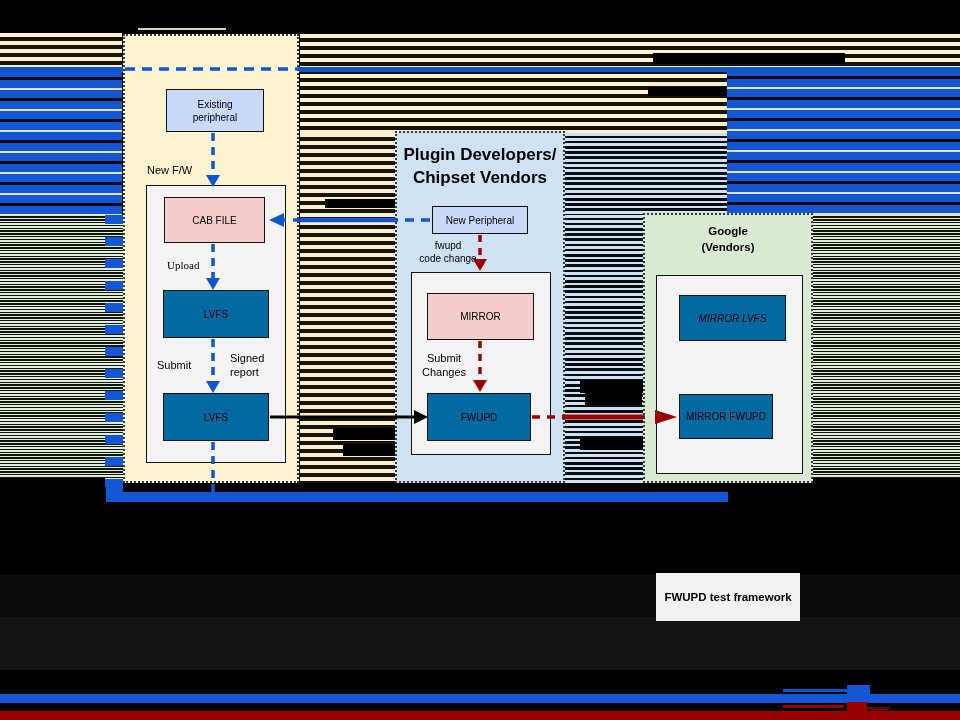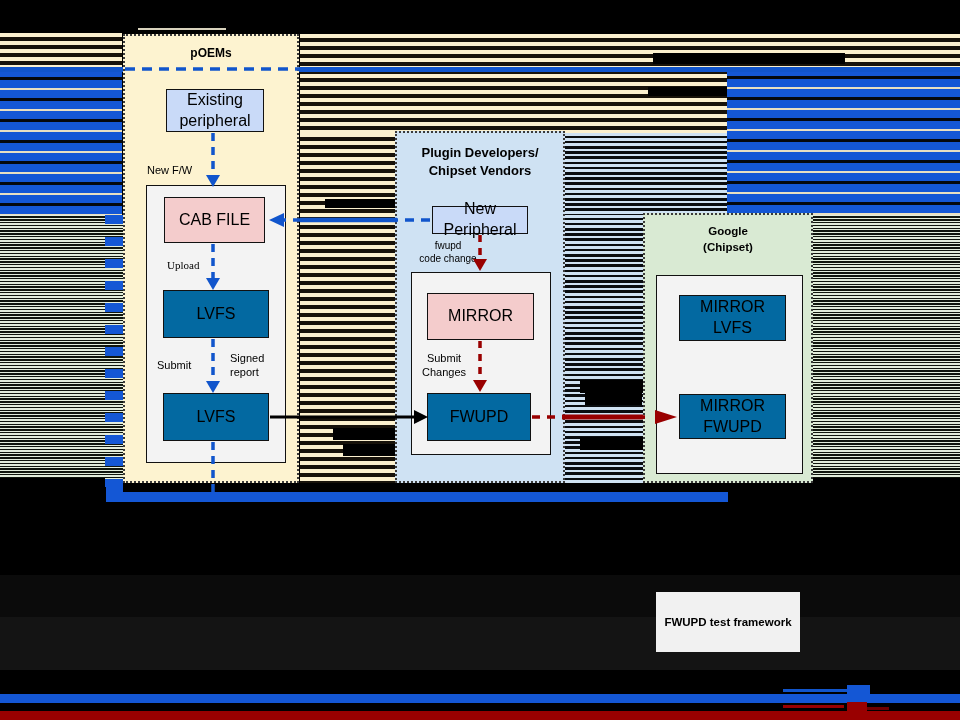--- a/index.html
+++ b/index.html
@@ -12,21 +12,21 @@
   .green-stripes{background:repeating-linear-gradient(180deg,#e2ecdb 0 1.4px,#10150d 1.4px 2.8px);}
   .lb-stripes{background:repeating-linear-gradient(180deg,#cfe2f3 0 2.6px,#0a0d10 2.6px 5.2px);}
   .notch-col{background-image:
       repeating-linear-gradient(180deg,#1457d5 0 9px,rgba(0,0,0,0) 9px 22px),
       repeating-linear-gradient(180deg,#e2ecdb 0 1.4px,#10150d 1.4px 2.8px);}
   
   .panel{border:2px dotted #3b3b3b;box-sizing:border-box;z-index:10;}
   .panel-title{font-weight:bold;font-size:12px;text-align:center;white-space:pre-line;line-height:1.35;}
   .container{background:#f3f3f3;border:1.5px solid #111;box-sizing:border-box;z-index:12;}
   .node{border:1.5px solid #111;box-sizing:border-box;z-index:14;display:flex;align-items:center;
-        justify-content:center;text-align:center;font-size:16px;line-height:1.3;white-space:pre-line;}
+        justify-content:center;text-align:center;font-size:10px;line-height:1.3;white-space:pre-line;}
   .blue-node{background:#c9daf8;}
   .pink-node{background:#f4cccc;}
   .green-node{background:#0369a1;}
   .lbl{z-index:16;font-size:11px;white-space:pre-line;line-height:1.25;}
   .lbl-sm{font-size:10px;text-align:center;}
   #arrow-layer{position:absolute;left:0;top:0;width:960px;height:720px;z-index:40;pointer-events:none;}
   .footer-box{background:#f1f1f1;z-index:10;display:flex;align-items:center;justify-content:center;
               font-weight:bold;font-size:11.5px;}
 </style>
 </head>
@@ -53,61 +53,60 @@
   <div class="abs" style="left:653px;top:53px;width:192px;height:11px;background:#000;z-index:6;"></div>
   <div class="abs" style="left:648px;top:87px;width:79px;height:9px;background:#000;z-index:6;"></div>
   <div class="abs" style="left:325px;top:199px;width:71px;height:9px;background:#000;z-index:6;"></div>
   <div class="abs" style="left:333px;top:428px;width:62px;height:12px;background:#000;z-index:6;"></div>
   <div class="abs" style="left:343px;top:444px;width:52px;height:12px;background:#000;z-index:6;"></div>
   <div class="abs" style="left:580px;top:380px;width:63px;height:13px;background:#000;z-index:6;"></div>
   <div class="abs" style="left:585px;top:393px;width:57px;height:12px;background:#000;z-index:6;"></div>
   <div class="abs" style="left:580px;top:437px;width:63px;height:13px;background:#000;z-index:6;"></div>
 
   <div class="abs panel" style="left:123px;top:34px;width:176px;height:449px;background:#fdf3d0;"></div>
-  <div class="abs panel-title" style="left:123px;top:45px;width:176px;z-index:11;">pOEMs</div>
 
   <div class="abs node blue-node" style="left:166px;top:89px;width:98px;height:43px;">Existing
 peripheral</div>
   <div class="abs lbl" style="left:147px;top:164px;text-align:right;">New F/W</div>
 
   <div class="abs container" style="left:146px;top:185px;width:140px;height:278px;"></div>
   <div class="abs node pink-node" style="left:164px;top:197px;width:101px;height:46px;">CAB FILE</div>
   <div class="abs lbl" style="left:167px;top:259px;font-family:Liberation Serif, serif;">Upload</div>
   <div class="abs node green-node" style="left:163px;top:290px;width:106px;height:48px;">LVFS</div>
   <div class="abs lbl" style="left:157px;top:359px;">Submit</div>
   <div class="abs lbl" style="left:230px;top:352px;">Signed
 report</div>
   <div class="abs node green-node" style="left:163px;top:393px;width:106px;height:48px;">LVFS</div>
 
   <div class="abs panel" style="left:395px;top:131px;width:170px;height:352px;background:#cfe2f3;"></div>
-  <div class="abs panel-title" style="left:395px;top:144px;width:170px;font-size:13px;z-index:11;">Plugin Developers/
+  <div class="abs panel-title" style="left:395px;top:144px;width:170px;font-size:17px;z-index:11;">Plugin Developers/
 Chipset Vendors</div>
 
   <div class="abs node blue-node" style="left:432px;top:206px;width:96px;height:28px;">New Peripheral</div>
   <div class="abs lbl lbl-sm" style="left:408px;top:240px;width:80px;">fwupd
 code change</div>
 
   <div class="abs container" style="left:411px;top:272px;width:140px;height:183px;"></div>
   <div class="abs node pink-node" style="left:427px;top:293px;width:107px;height:47px;">MIRROR</div>
   <div class="abs lbl" style="left:422px;top:352px;text-align:center;">Submit
 Changes</div>
   <div class="abs node green-node" style="left:427px;top:393px;width:104px;height:48px;">FWUPD</div>
 
   <div class="abs panel" style="left:643px;top:213px;width:170px;height:270px;background:#d9ead3;"></div>
   <div class="abs panel-title" style="left:643px;top:224px;width:170px;font-size:11.5px;z-index:11;">Google
-(Chipset)</div>
+(Vendors)</div>
 
   <div class="abs container" style="left:656px;top:275px;width:147px;height:199px;"></div>
-  <div class="abs node green-node" style="left:679px;top:295px;width:107px;height:46px;">MIRROR LVFS</div>
-  <div class="abs node green-node" style="left:679px;top:394px;width:107px;height:45px;">MIRROR FWUPD</div>
+  <div class="abs node green-node" style="left:679px;top:295px;width:107px;height:46px;font-style:italic;">MIRROR LVFS</div>
+  <div class="abs node green-node" style="left:679px;top:394px;width:94px;height:45px;">MIRROR FWUPD</div>
 
   <div class="abs" style="left:0;top:575px;width:960px;height:42px;background:#0b0b0b;"></div>
   <div class="abs" style="left:0;top:617px;width:960px;height:53px;background:#141414;"></div>
 
-  <div class="abs footer-box" style="left:656px;top:573px;width:144px;height:60px;margin-top:19px;">
+  <div class="abs footer-box" style="left:656px;top:573px;width:144px;height:48px;">
     <span>FWUPD test framework</span>
   </div>
 
   <div class="abs" style="left:106px;top:483px;width:17px;height:9px;background:#1457d5;z-index:30;"></div>
   <div class="abs" style="left:106px;top:492px;width:622px;height:10px;background:#1457d5;z-index:30;"></div>
 
   <div class="abs" style="left:783px;top:689px;width:64px;height:3px;background:#1155cc;z-index:30;"></div>
   <div class="abs" style="left:847px;top:685px;width:23px;height:17px;background:#1457d5;z-index:30;"></div>
   <div class="abs" style="left:0;top:694px;width:960px;height:9px;background:#1457d5;z-index:30;"></div>
 

